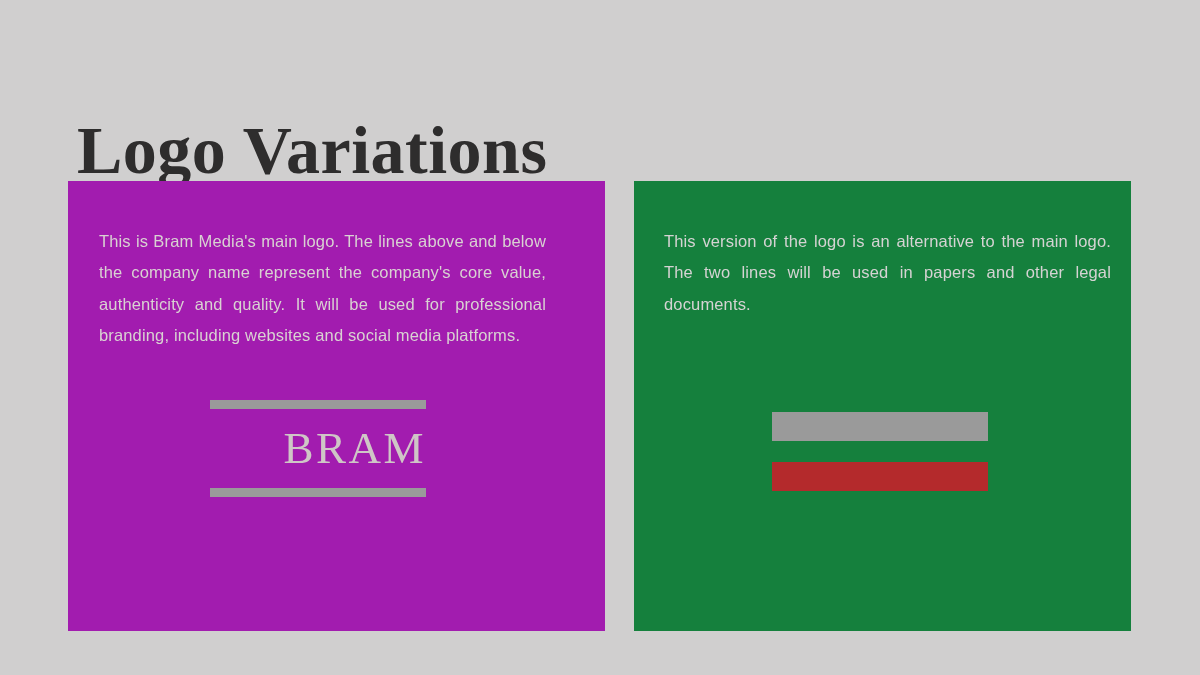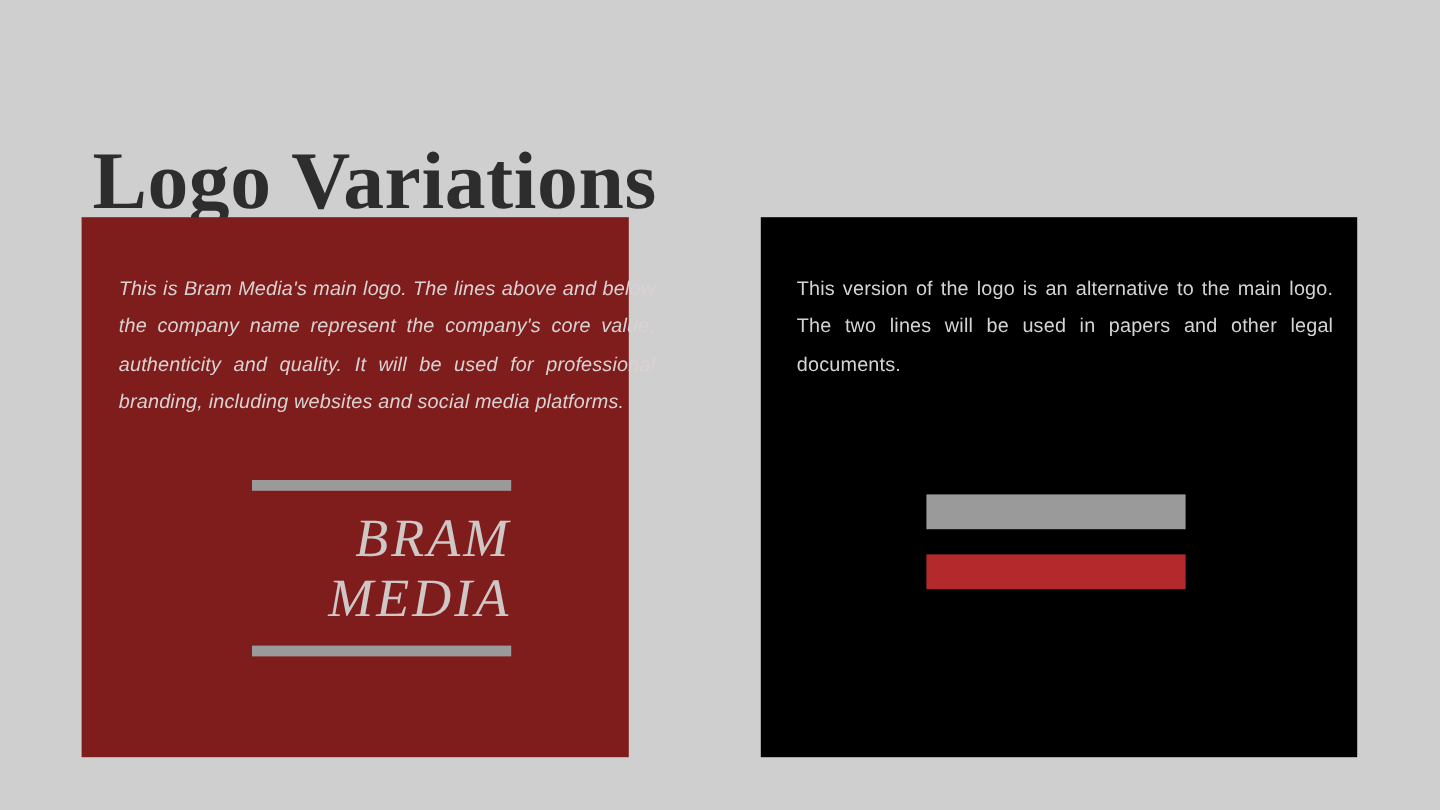--- a/index.html
+++ b/index.html
@@ -36,28 +36,27 @@
 
   
   .panel {
     position: absolute;
     top: 181px;
     height: 450px;
     box-sizing: border-box;
   }
   .panel-left {
     left: 68px;
-    width: 456px;
-    background: #7f1d1d;
-    font-style: italic;
+    width: 537px;
+    background: #a21caf;
   }
   .panel-right {
     left: 634px;
     width: 497px;
-    background: #000000;
+    background: #15803d;
   }
 
   .panel-text {
     position: absolute;
     left: 31px;
     top: 28px;
     width: 447px;
     font-family: "Liberation Sans", sans-serif;
     font-size: 16.5px;
     line-height: 31.5px;
@@ -119,21 +118,20 @@
   <h1 class="slide-title">Logo Variations</h1>
 
   <section class="panel panel-left">
 
     <p class="panel-text">This is Bram Media's main logo. The lines above and below the company name represent the company's core value, authenticity and quality. It will be used for professional branding, including websites and social media platforms.</p>
 
     <div class="logo-lockup">
       <div class="logo-rule logo-rule-top"></div>
       <div class="logo-wordmark">
         <span class="logo-word">BRAM</span>
-        <span class="logo-word">MEDIA</span>
       </div>
       <div class="logo-rule logo-rule-bottom"></div>
     </div>
   </section>
 
   <section class="panel panel-right">
 
     <p class="panel-text">This version of the logo is an alternative to the main logo. The two lines will be used in papers and other legal documents.</p>
 
     <div class="bar-mark">

